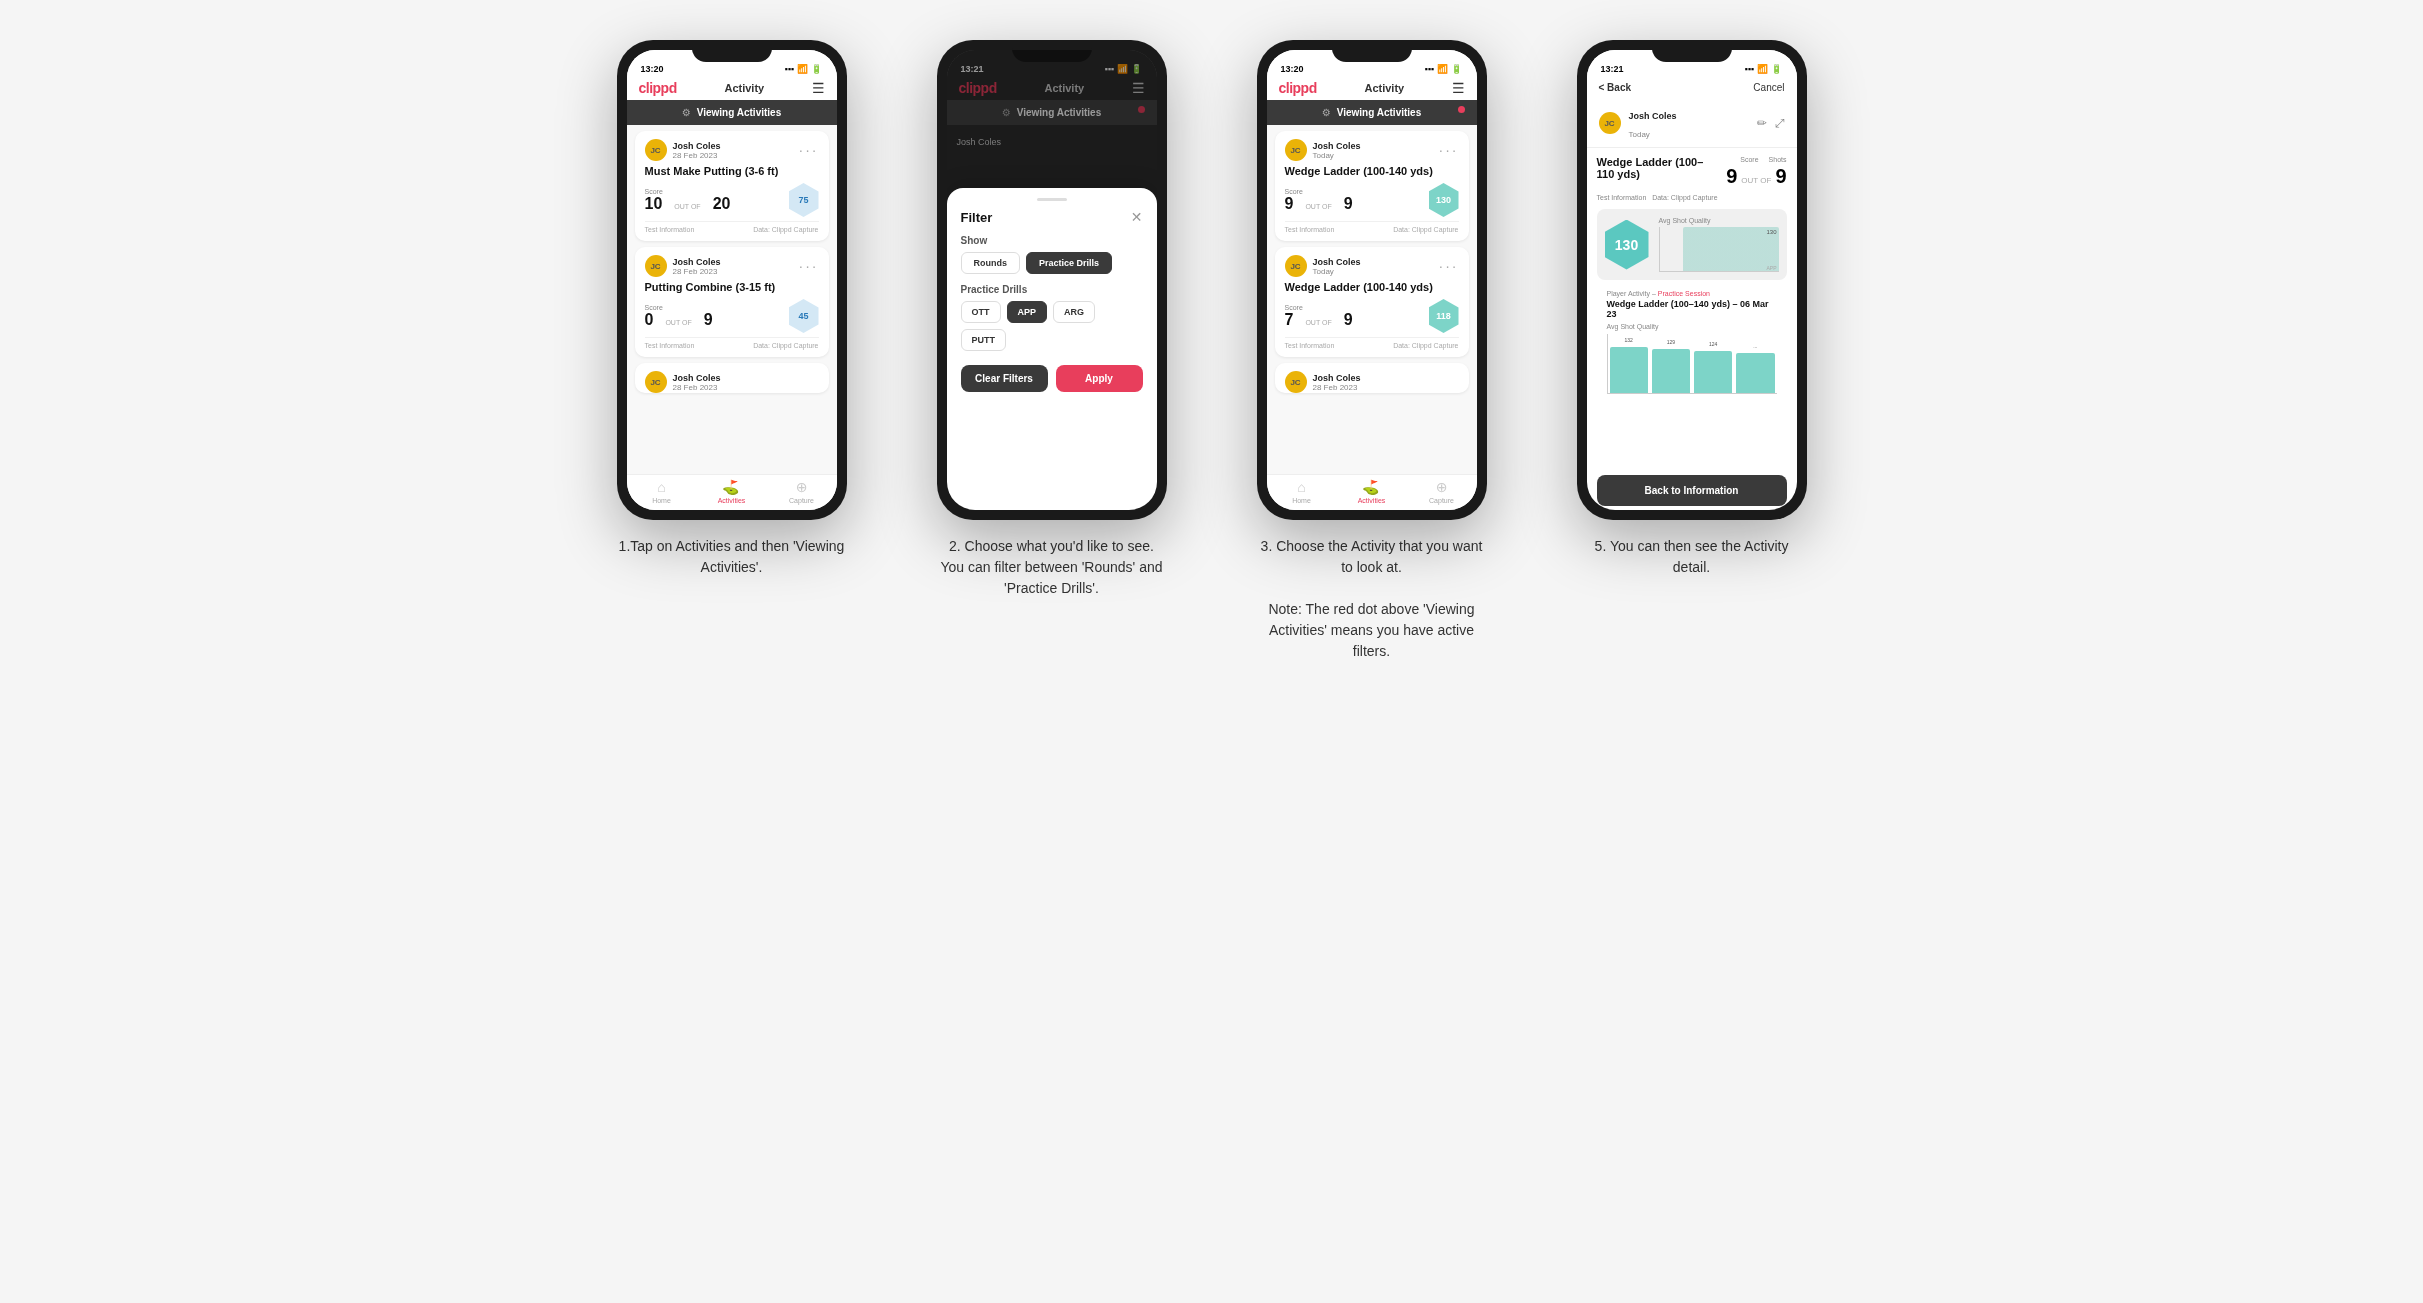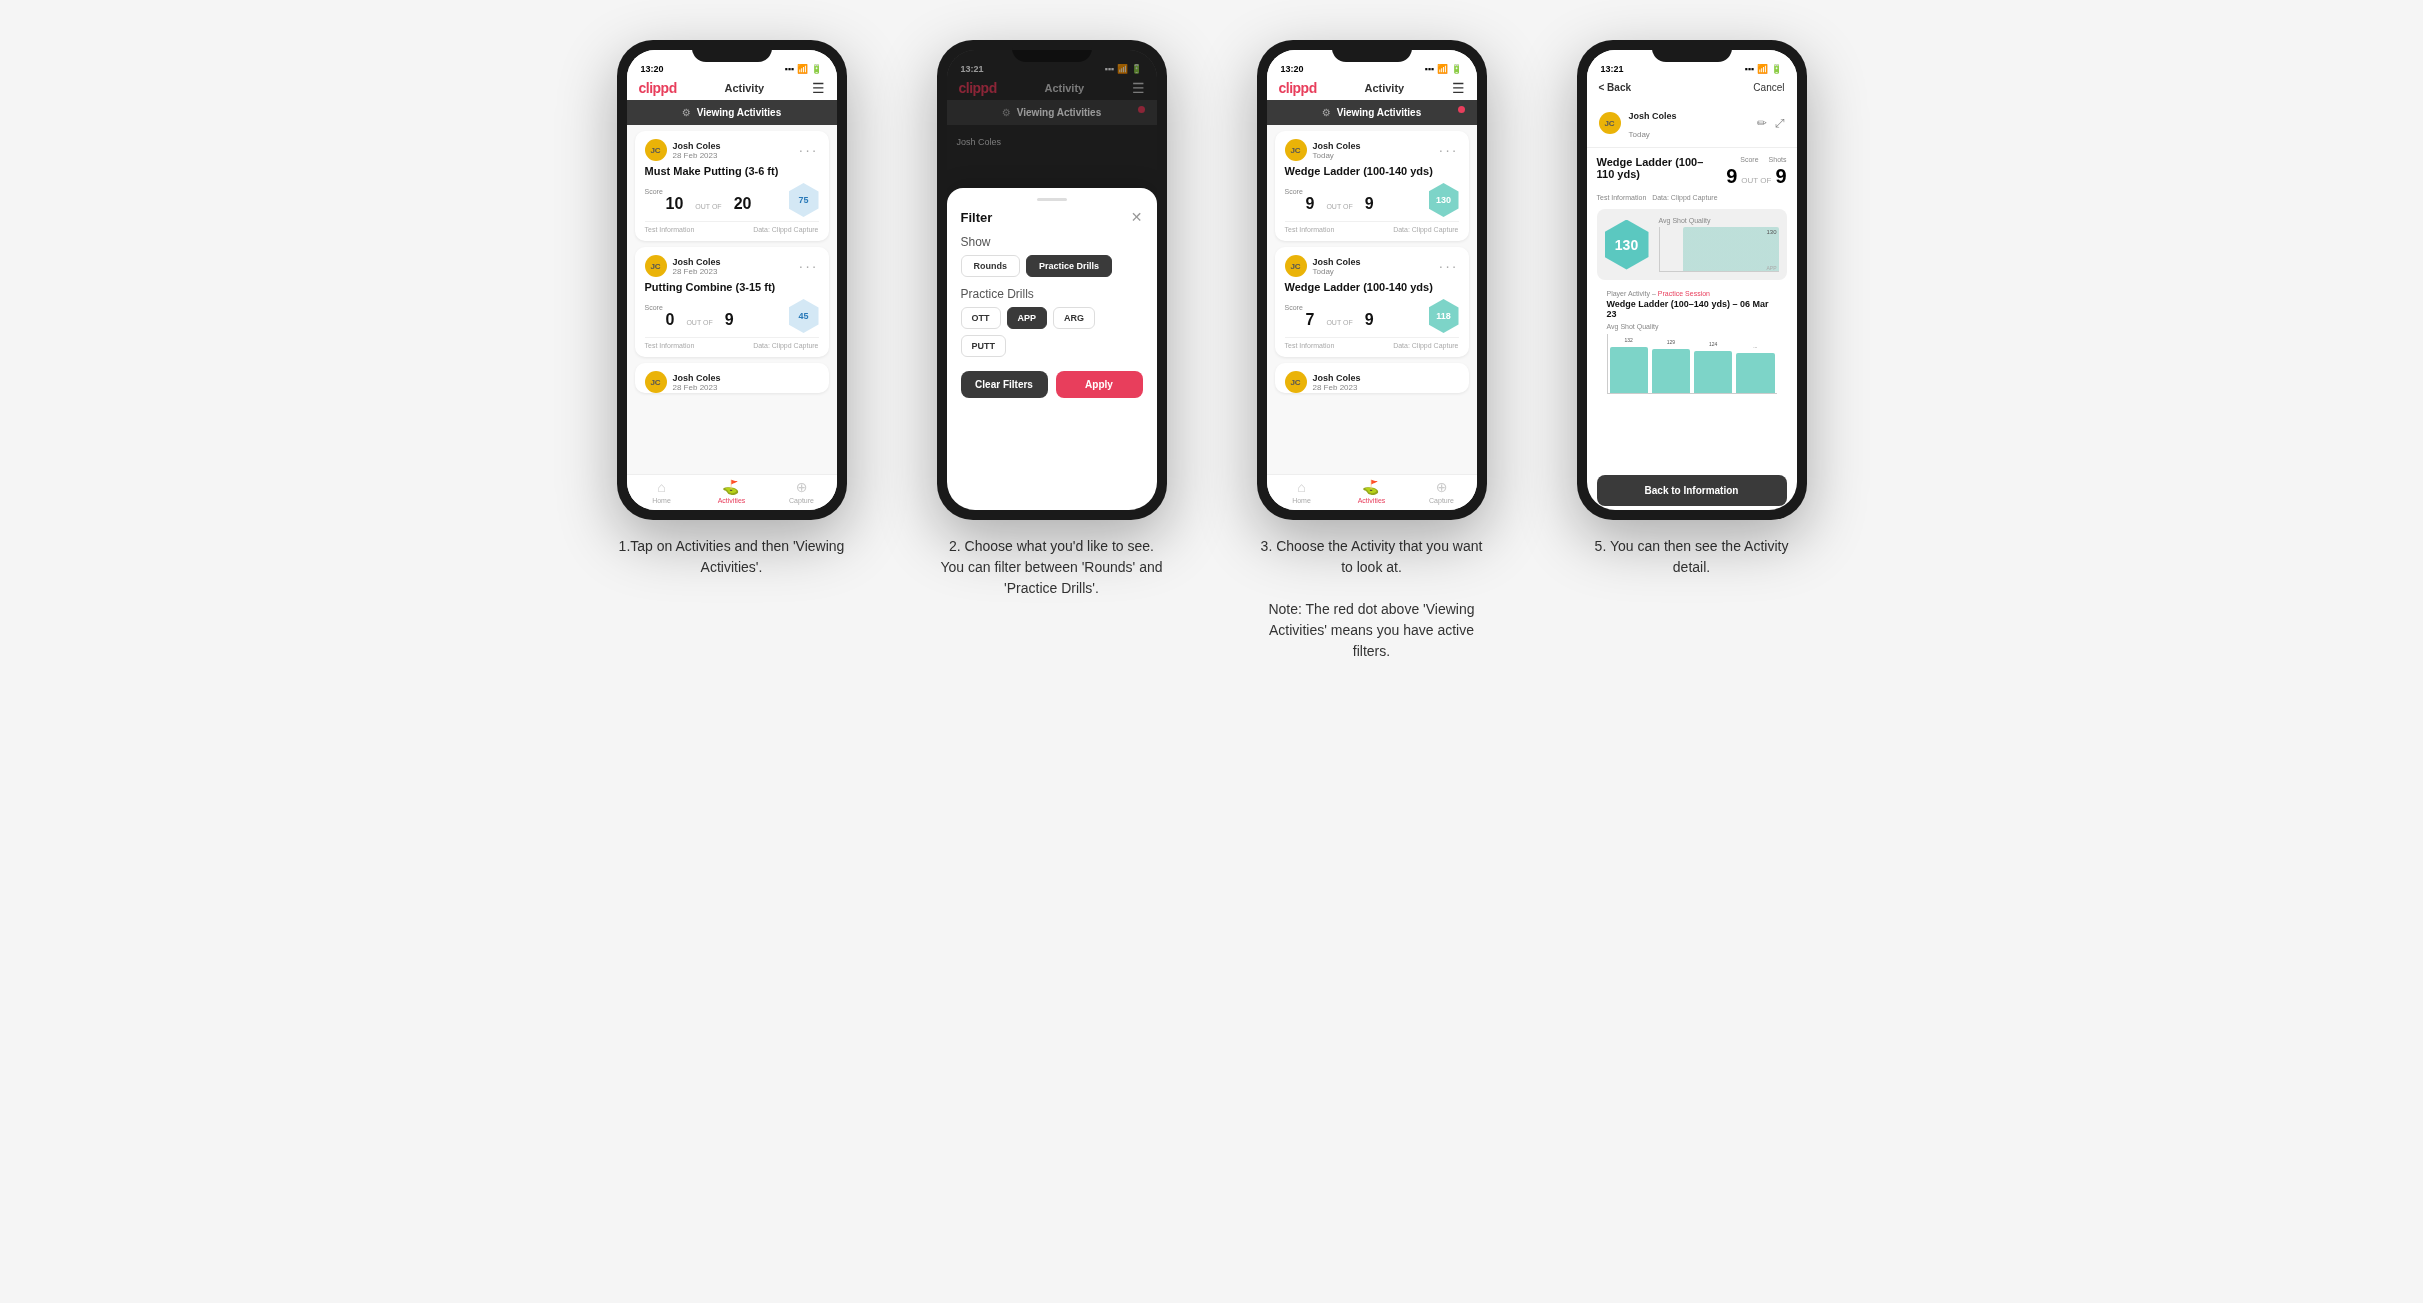--- a/index.html
+++ b/index.html
@@ -237,21 +237,21 @@
       margin: 0 auto 8px;
     }
     .filter-header {
       display: flex;
       justify-content: space-between;
       align-items: center;
       margin-bottom: 10px;
     }
     .filter-title { font-size: 13px; font-weight: 700; color: #111; }
     .filter-close { font-size: 14px; color: #999; }
-    .filter-section-label { font-size: 12px; font-weight: 400; color: #555; margin-bottom: 6px; }
+    .filter-section-label { font-size: 10px; font-weight: 700; color: #555; margin-bottom: 6px; }
     .filter-pills { display: flex; gap: 6px; margin-bottom: 10px; }
     .filter-pill {
       border: 1px solid #ddd;
       border-radius: 6px;
       padding: 5px 12px;
       font-size: 9px;
       font-weight: 600;
       color: #333;
       background: #fff;
     }
@@ -374,21 +374,20 @@
       color: #333;
       line-height: 1.5;
       text-align: center;
       max-width: 230px;
     }
 
     .scores-inline {
       display: flex;
       align-items: baseline;
       gap: 12px;
-      margin-left: 21px;
     }
     .score-num { font-size: 16px; font-weight: 900; color: #111; }
     .of-text { font-size: 7px; color: #aaa; }
   </style>
 </head>
 <body>
 
 <div class="page-container">
 
   <div class="phone-section">

